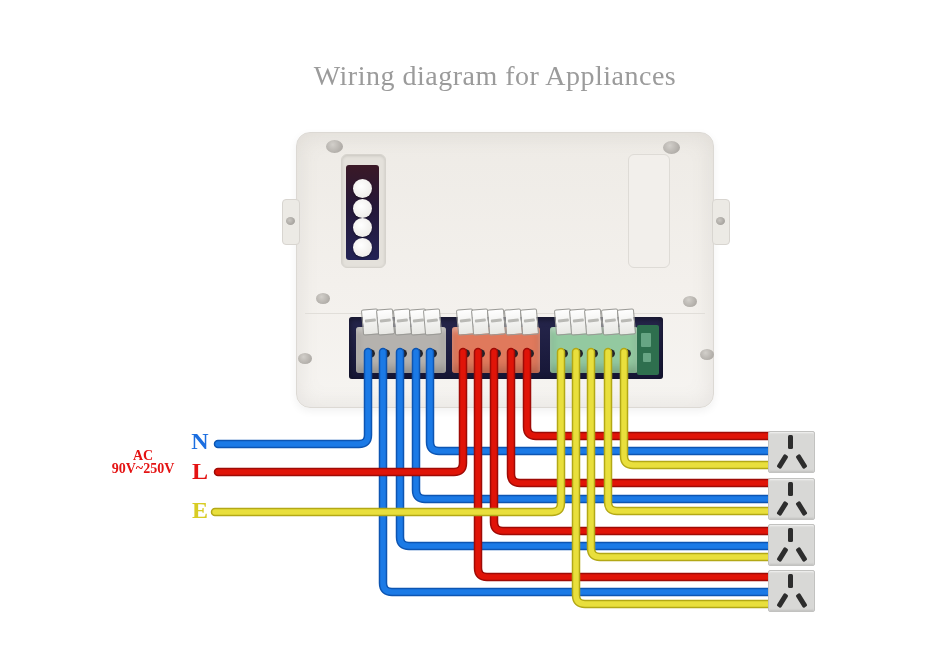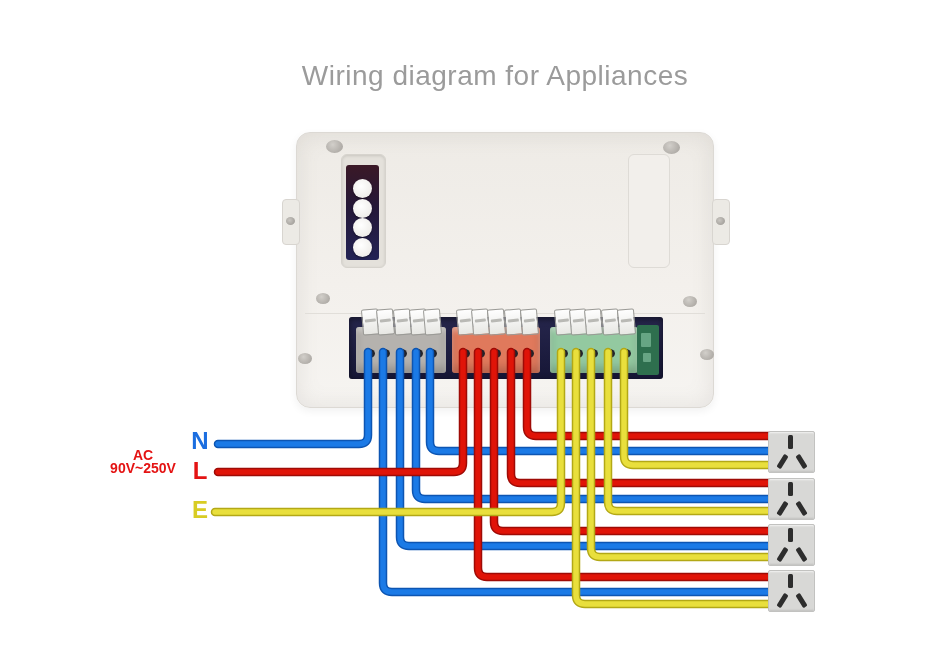--- a/index.html
+++ b/index.html
@@ -1,17 +1,17 @@
 <!DOCTYPE html>
 <html style="--title_text: #9b9b9b; --wire_blue: #1b7ae6; --wire_blue_shade: #0d55b2; --wire_red: #e01408; --wire_red_shade: #9e0b06; --wire_yellow: #e9df3c; --wire_yellow_shade: #b3a816; --label_blue: #1b6ee0; --label_red: #e41313; --label_yellow: #d8cc24; --socket_plate: #d8d8d6; --socket_border: #c2c2c0; --slot: #2d2d2d;"><head>
 <meta charset="utf-8">
 <style>
   html,body{margin:0;padding:0;background:#ffffff;}
   .stage{position:relative;width:950px;height:647px;background:#ffffff;overflow:hidden;
-         font-family:Liberation Sans, sans-serif;}
+         font-family:Liberation Serif, serif;}
   
   .title{position:absolute;left:0;right:0;top:60px;padding-left:40px;text-align:center;
          font-size:28px;font-weight:300;letter-spacing:.5px;color:var(--title_text);}
   
   .device{position:absolute;left:296px;top:132px;width:416px;height:274px;z-index:1;
           background:linear-gradient(180deg,#eeebe6 0%,#f3f0ec 55%,#f6f4f1 100%);
           border:1px solid #dcd9d4;border-radius:14px;
           box-shadow:inset 0 0 22px rgba(120,115,105,.14), 0 3px 8px rgba(0,0,0,.06);}
   .seam{position:absolute;left:8px;right:8px;top:180px;height:1px;background:#e1ded9;}
   .ear{position:absolute;width:16px;height:44px;background:#eceae5;border:1px solid #d8d5d0;border-radius:4px;}

